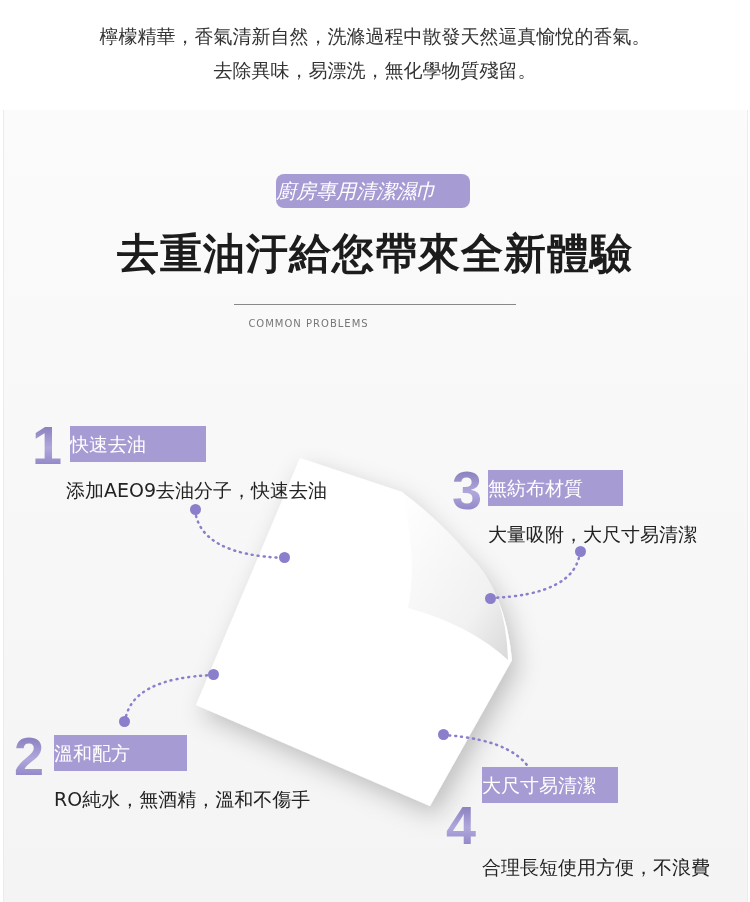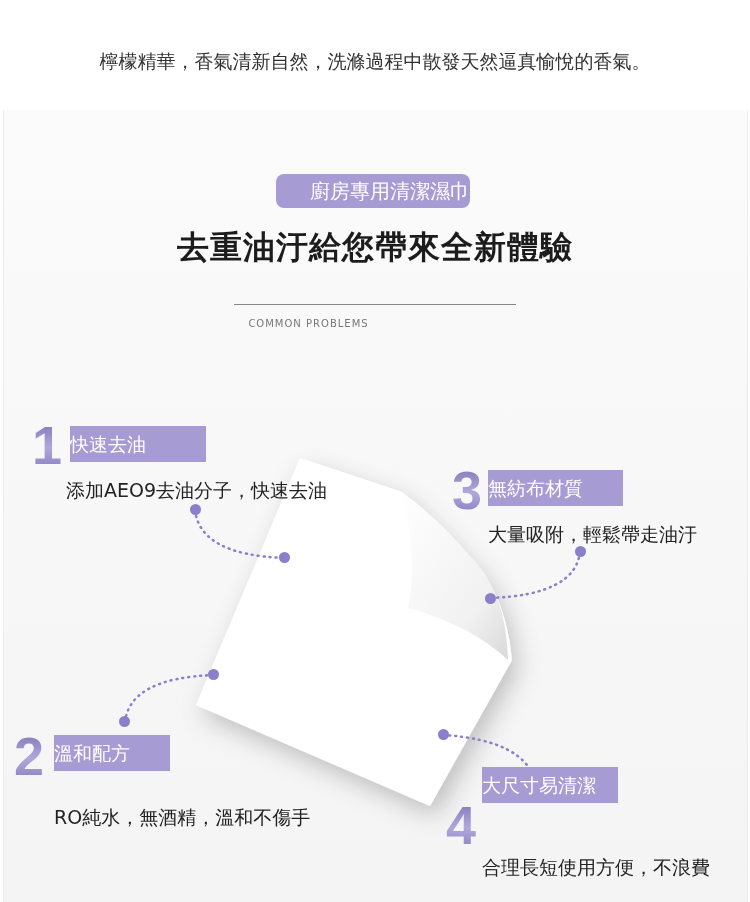--- a/index.html
+++ b/index.html
@@ -4,35 +4,35 @@
 <style>
   html, body { margin:0; padding:0; }
   body {
     width:750px; height:902px; position:relative; overflow:hidden;
     background:#ffffff;
     font-family:"DejaVu Sans", "Liberation Sans", sans-serif;
     color:#333;
   }
   .intro {
     position:absolute; left:0; top:0; width:750px; text-align:center;
-    font-size:19px; line-height:34px; color:#333; padding-top:44px;
+    font-size:19px; line-height:34px; color:#333; padding-top:19px;
   }
   .panel {
     position:absolute; left:3px; top:110px; width:743px; height:792px;
     background:linear-gradient(180deg,#fbfbfb 0%, #f4f4f4 100%);
     border-left:1px solid #ececec; border-right:1px solid #ececec;
   }
   .tag {
     position:absolute; left:276px; top:174px; width:194px; height:34px;
     background:#a79bd4; border-radius:8px; color:#fff;
-    font-size:20px; line-height:34px; text-align:right;
+    font-size:20px; line-height:34px; text-align:left;font-style:italic;
   }
   .headline {
     position:absolute; left:0; top:226px; width:750px; text-align:center;
-    font-size:32px; font-weight:bold; color:#1c1c1c; letter-spacing:1px;
+    font-size:42px; font-weight:bold; color:#1c1c1c; letter-spacing:1px;
   }
   .rule {
     position:absolute; left:234px; top:304px; width:282px; height:1px; background:#888;
   }
   .subtitle {
     position:absolute; left:0; top:318px; width:617px; text-align:center;
     font-size:10px; letter-spacing:1px; color:#777;
   }
   .num {
     position:absolute; font-size:54px; font-weight:bold; line-height:54px;
@@ -51,20 +51,21 @@
     position:absolute; width:11px; height:11px; border-radius:50%; background:#8a7fcb;
   }
   svg.lines { position:absolute; left:0; top:0; }
   .wipe { position:absolute; left:0; top:0; }
 </style>
 </head>
 <body>
 
 <div class="intro">
   <div>檸檬精華，香氣清新自然，洗滌過程中散發天然逼真愉悅的香氣。</div>
+  <div>去除異味，易漂洗，無化學物質殘留。</div>
 </div>
 
 <div class="panel"></div>
 
 <div class="tag">廚房專用清潔濕巾</div>
 <div class="headline">去重油汙給您帶來全新體驗</div>
 <div class="rule"></div>
 <div class="subtitle">COMMON PROBLEMS</div>
 
 <svg class="wipe" width="750" height="902">
@@ -98,21 +99,21 @@
 <div class="dot" style="left:208px;top:669px"></div>
 <div class="dot" style="left:438px;top:729px"></div>
 <div class="dot" style="left:530px;top:777px"></div>
 
 <div class="num" style="left:32px;top:418px">1</div>
 <div class="label" style="left:70px;top:426px;width:136px">快速去油</div>
 <div class="desc" style="left:66px;top:478px">添加AEO9去油分子，快速去油</div>
 
 <div class="num" style="left:452px;top:463px">3</div>
 <div class="label" style="left:488px;top:470px;width:135px">無紡布材質</div>
-<div class="desc" style="left:488px;top:522px">大量吸附，輕鬆帶走油汙</div>
+<div class="desc" style="left:488px;top:522px">大量吸附，大尺寸易清潔</div>
 
 <div class="num" style="left:14px;top:729px">2</div>
-<div class="label" style="left:54px;top:735px;width:116px">溫和配方</div>
-<div class="desc" style="left:54px;top:805px">RO純水，無酒精，溫和不傷手</div>
+<div class="label" style="left:54px;top:735px;width:133px">溫和配方</div>
+<div class="desc" style="left:54px;top:787px">RO純水，無酒精，溫和不傷手</div>
 
 <div class="num" style="left:446px;top:798px">4</div>
 <div class="label" style="left:482px;top:767px;width:136px">大尺寸易清潔</div>
 <div class="desc" style="left:482px;top:855px">合理長短使用方便，不浪費</div>
 
 </body></html>

